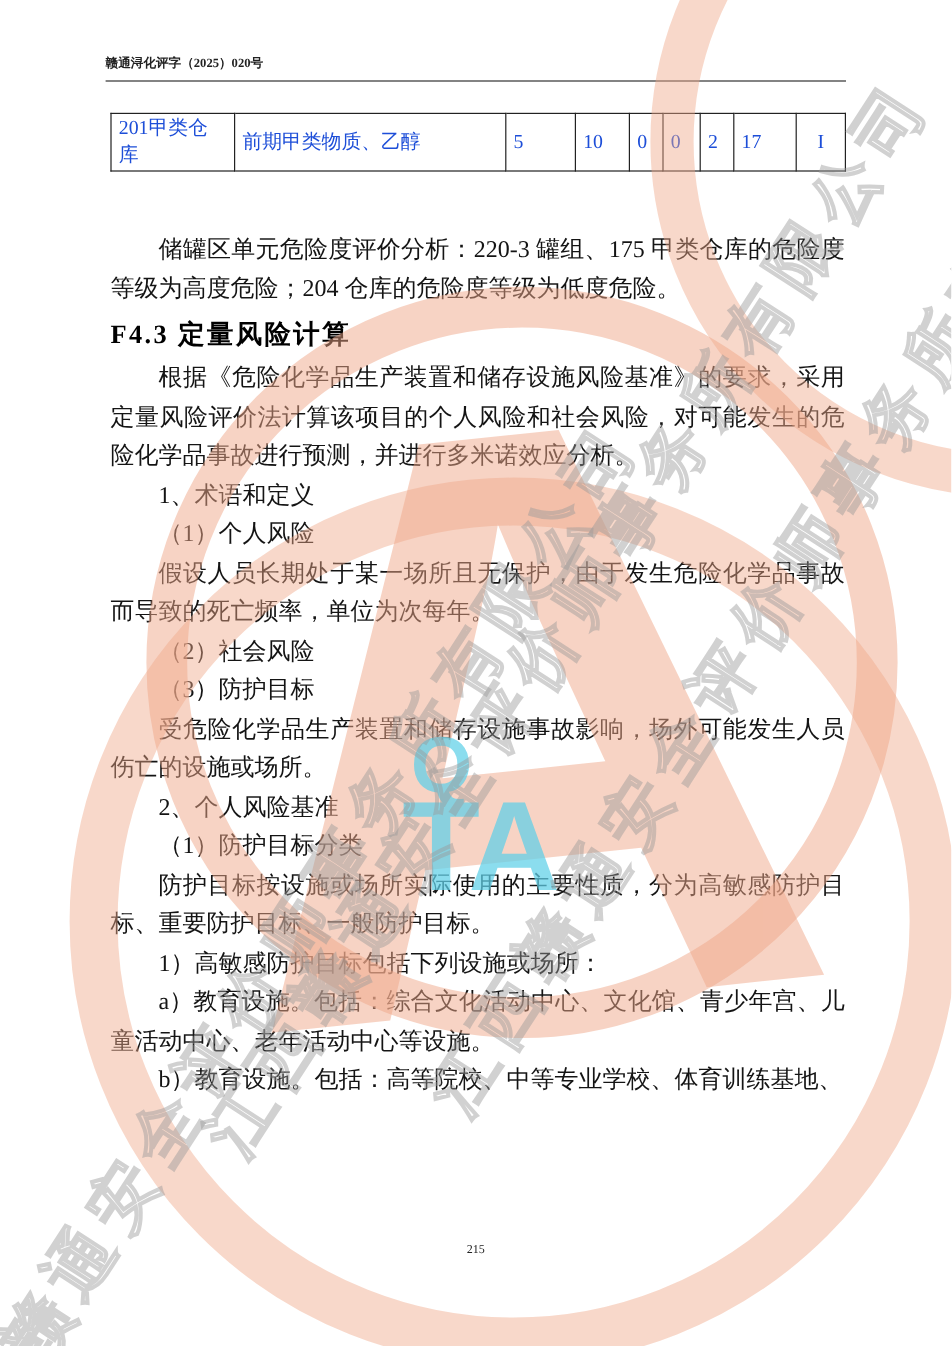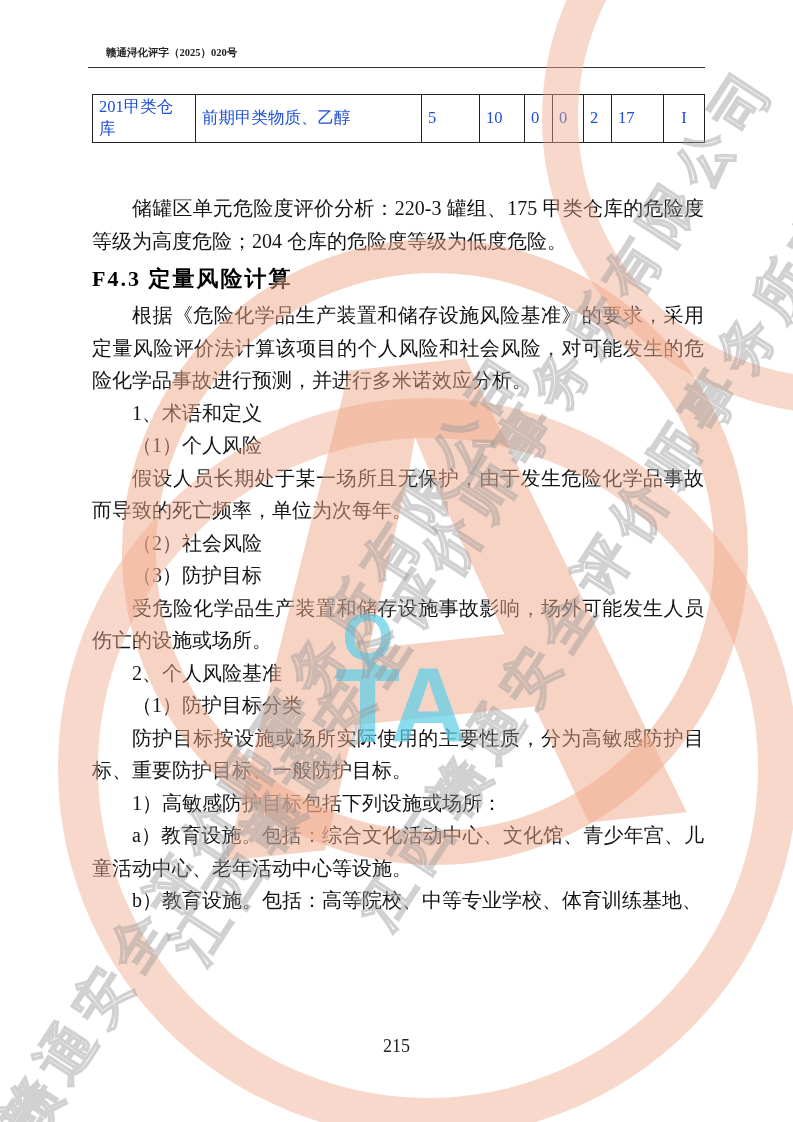--- a/index.html
+++ b/index.html
@@ -13,21 +13,21 @@
   }
   
   .hdr{
     position:absolute;left:88px;right:88px;top:46px;
     display:flex;justify-content:space-between;align-items:flex-end;
     font-size:10.5px;font-weight:bold;color:#222;
     padding-bottom:7px;border-bottom:1.6px solid #333;
     white-space:nowrap;
   }
   .hdr .hl{letter-spacing:.2px;}
-  .hdr .hr{margin-left:18px;}
+  .hdr .hr{}
   
   .tblwrap{position:absolute;left:92px;top:94px;width:612px;}
   table.t{border-collapse:collapse;table-layout:fixed;width:612px;
     font-size:16.5px;color:#1d4ed8;}
   table.t td{border:1.6px solid #222;padding:1px 6px;vertical-align:middle;
     overflow:hidden;line-height:1.35;}
   table.t tr.r1 td{height:42px;}
   table.t tr.r2 td{height:50px;}
   table.t td.c-grade{text-align:center;}
   
@@ -37,21 +37,21 @@
     color:#141414;
   }
   .content p{margin:0;text-indent:2em;}
   .content h2{
     margin:5px 0 3px 0;font-size:22px;line-height:34px;
     font-weight:bold;text-indent:0;letter-spacing:2px;color:#000;
   }
   
   .pagenum{
     position:absolute;left:0;right:0;top:1036px;
-    text-align:center;font-size:18px;color:#222;
+    text-align:center;font-size:10px;color:#222;
   }
   
   .wm{position:absolute;inset:0;pointer-events:none;z-index:5;}
 </style>
 </head>
 <body>
 
 <div class="page">
 
   <div class="hdr">

